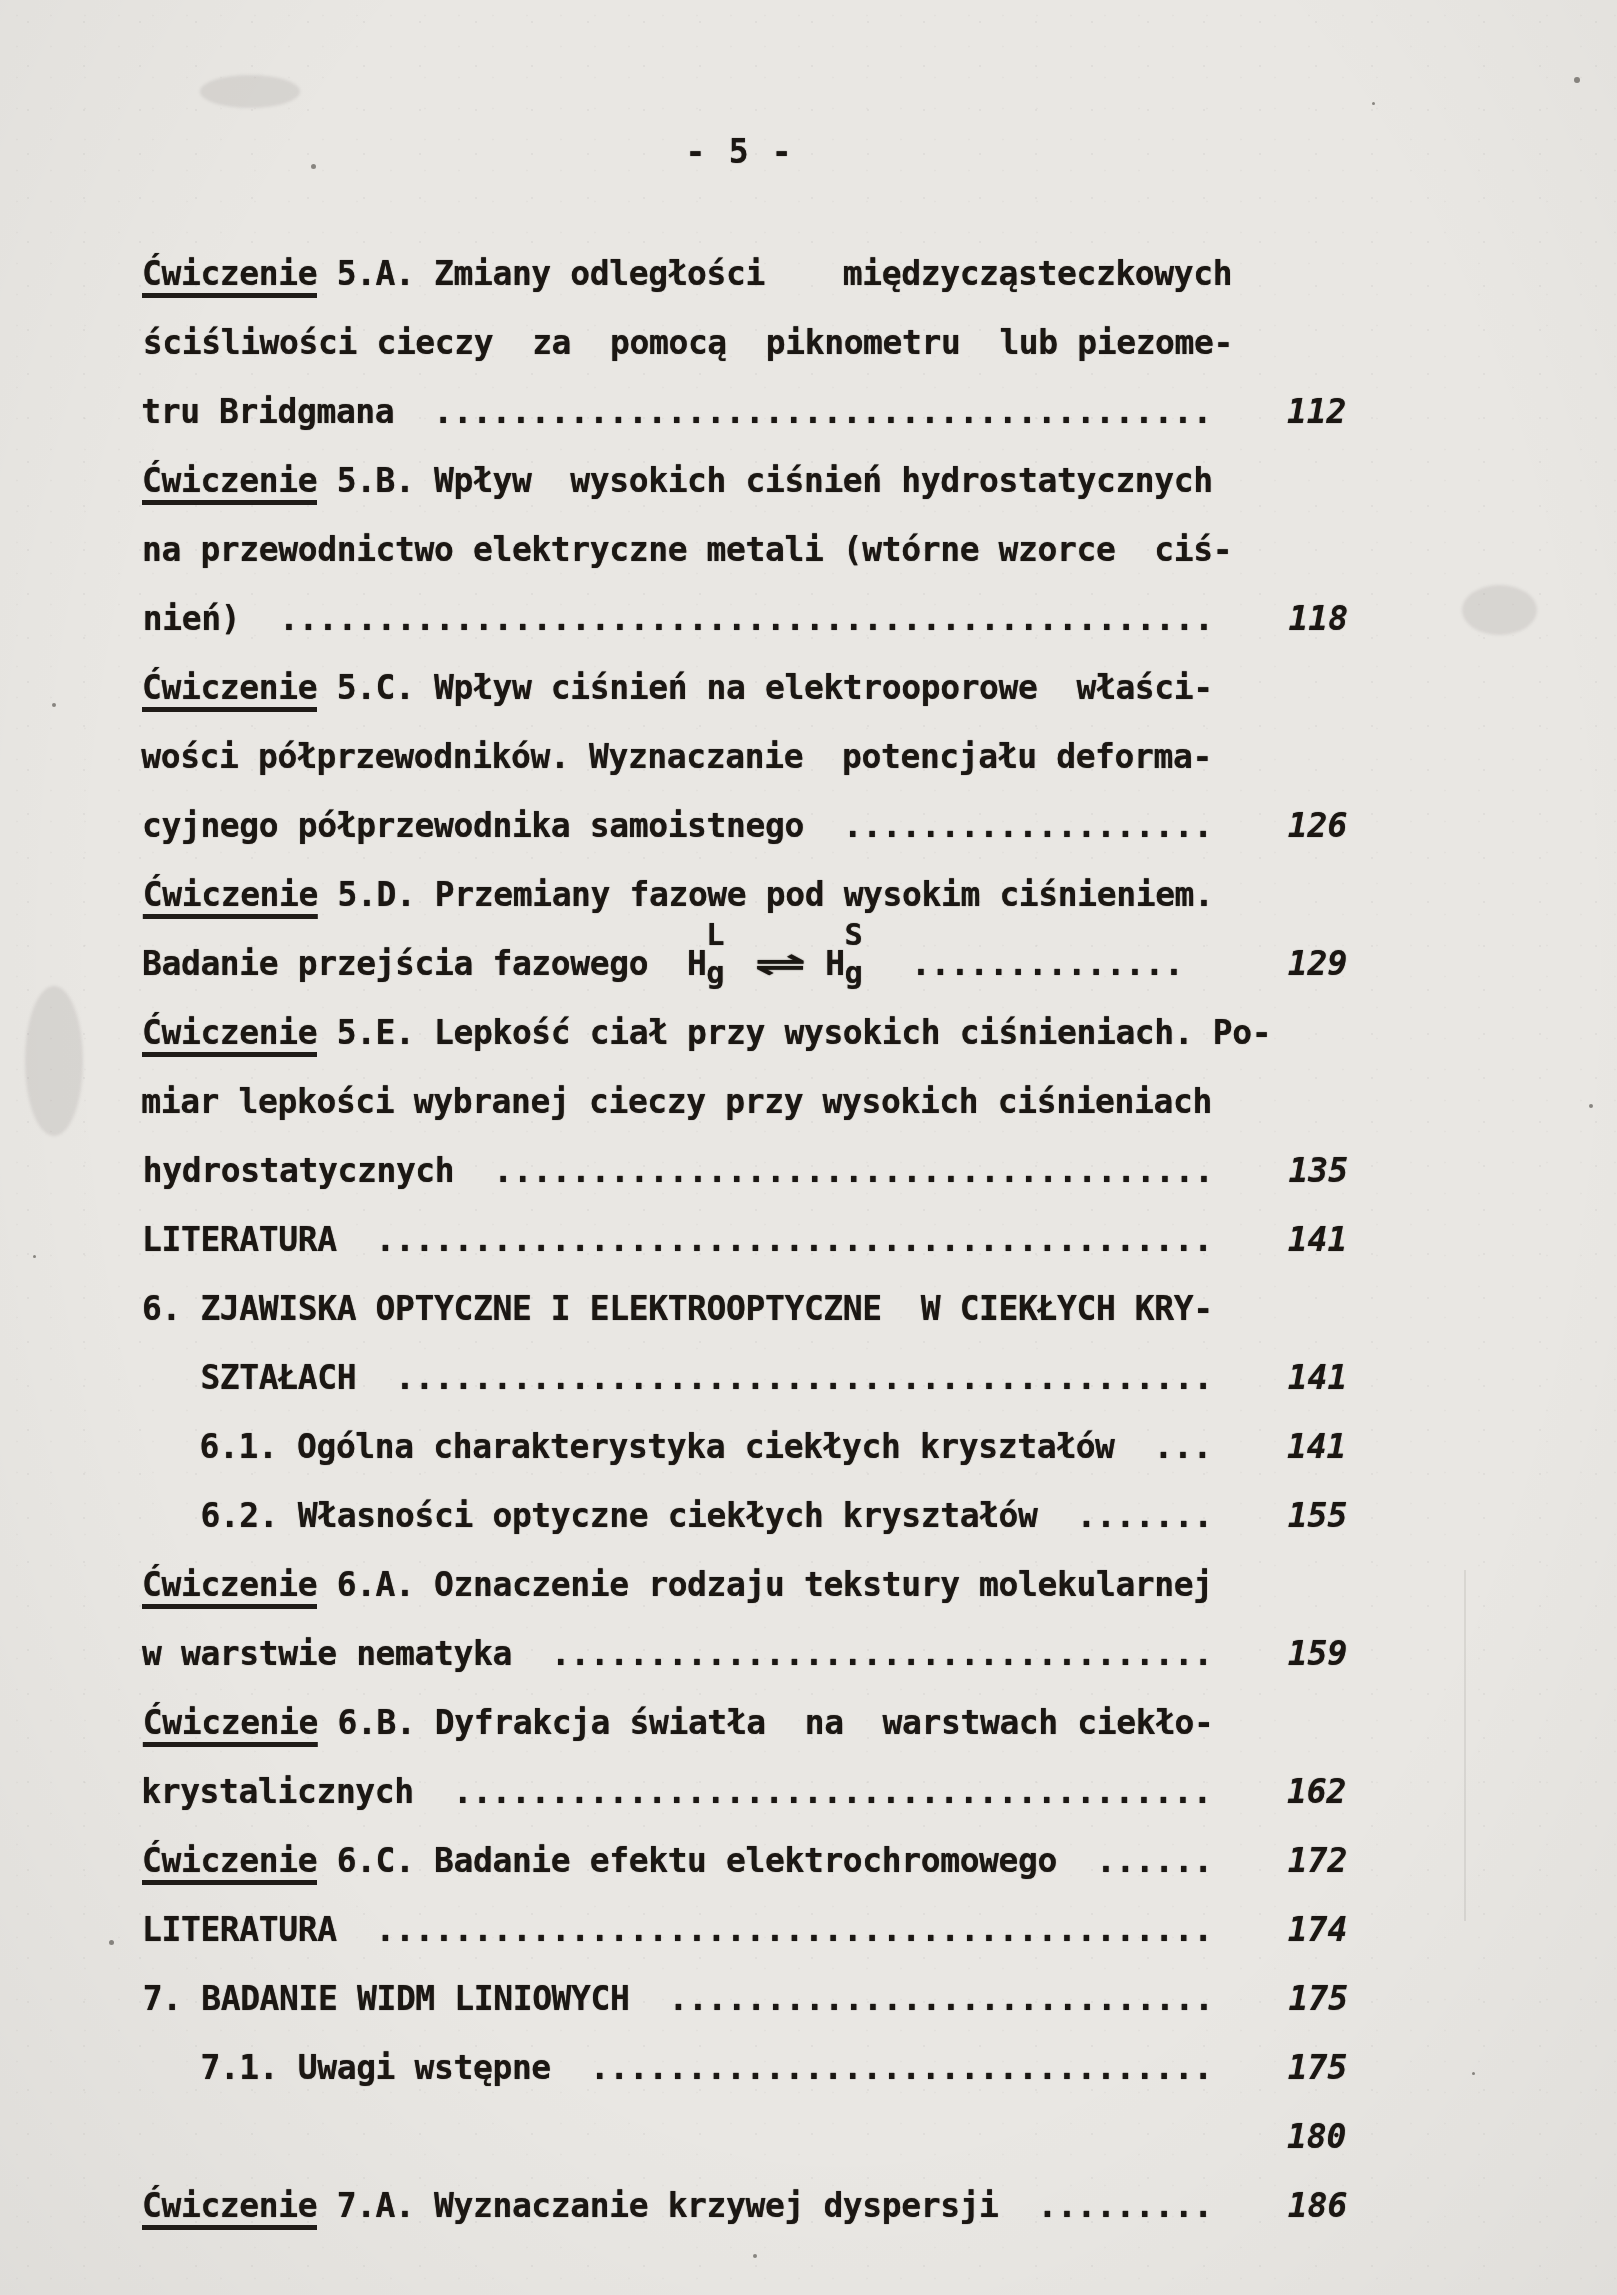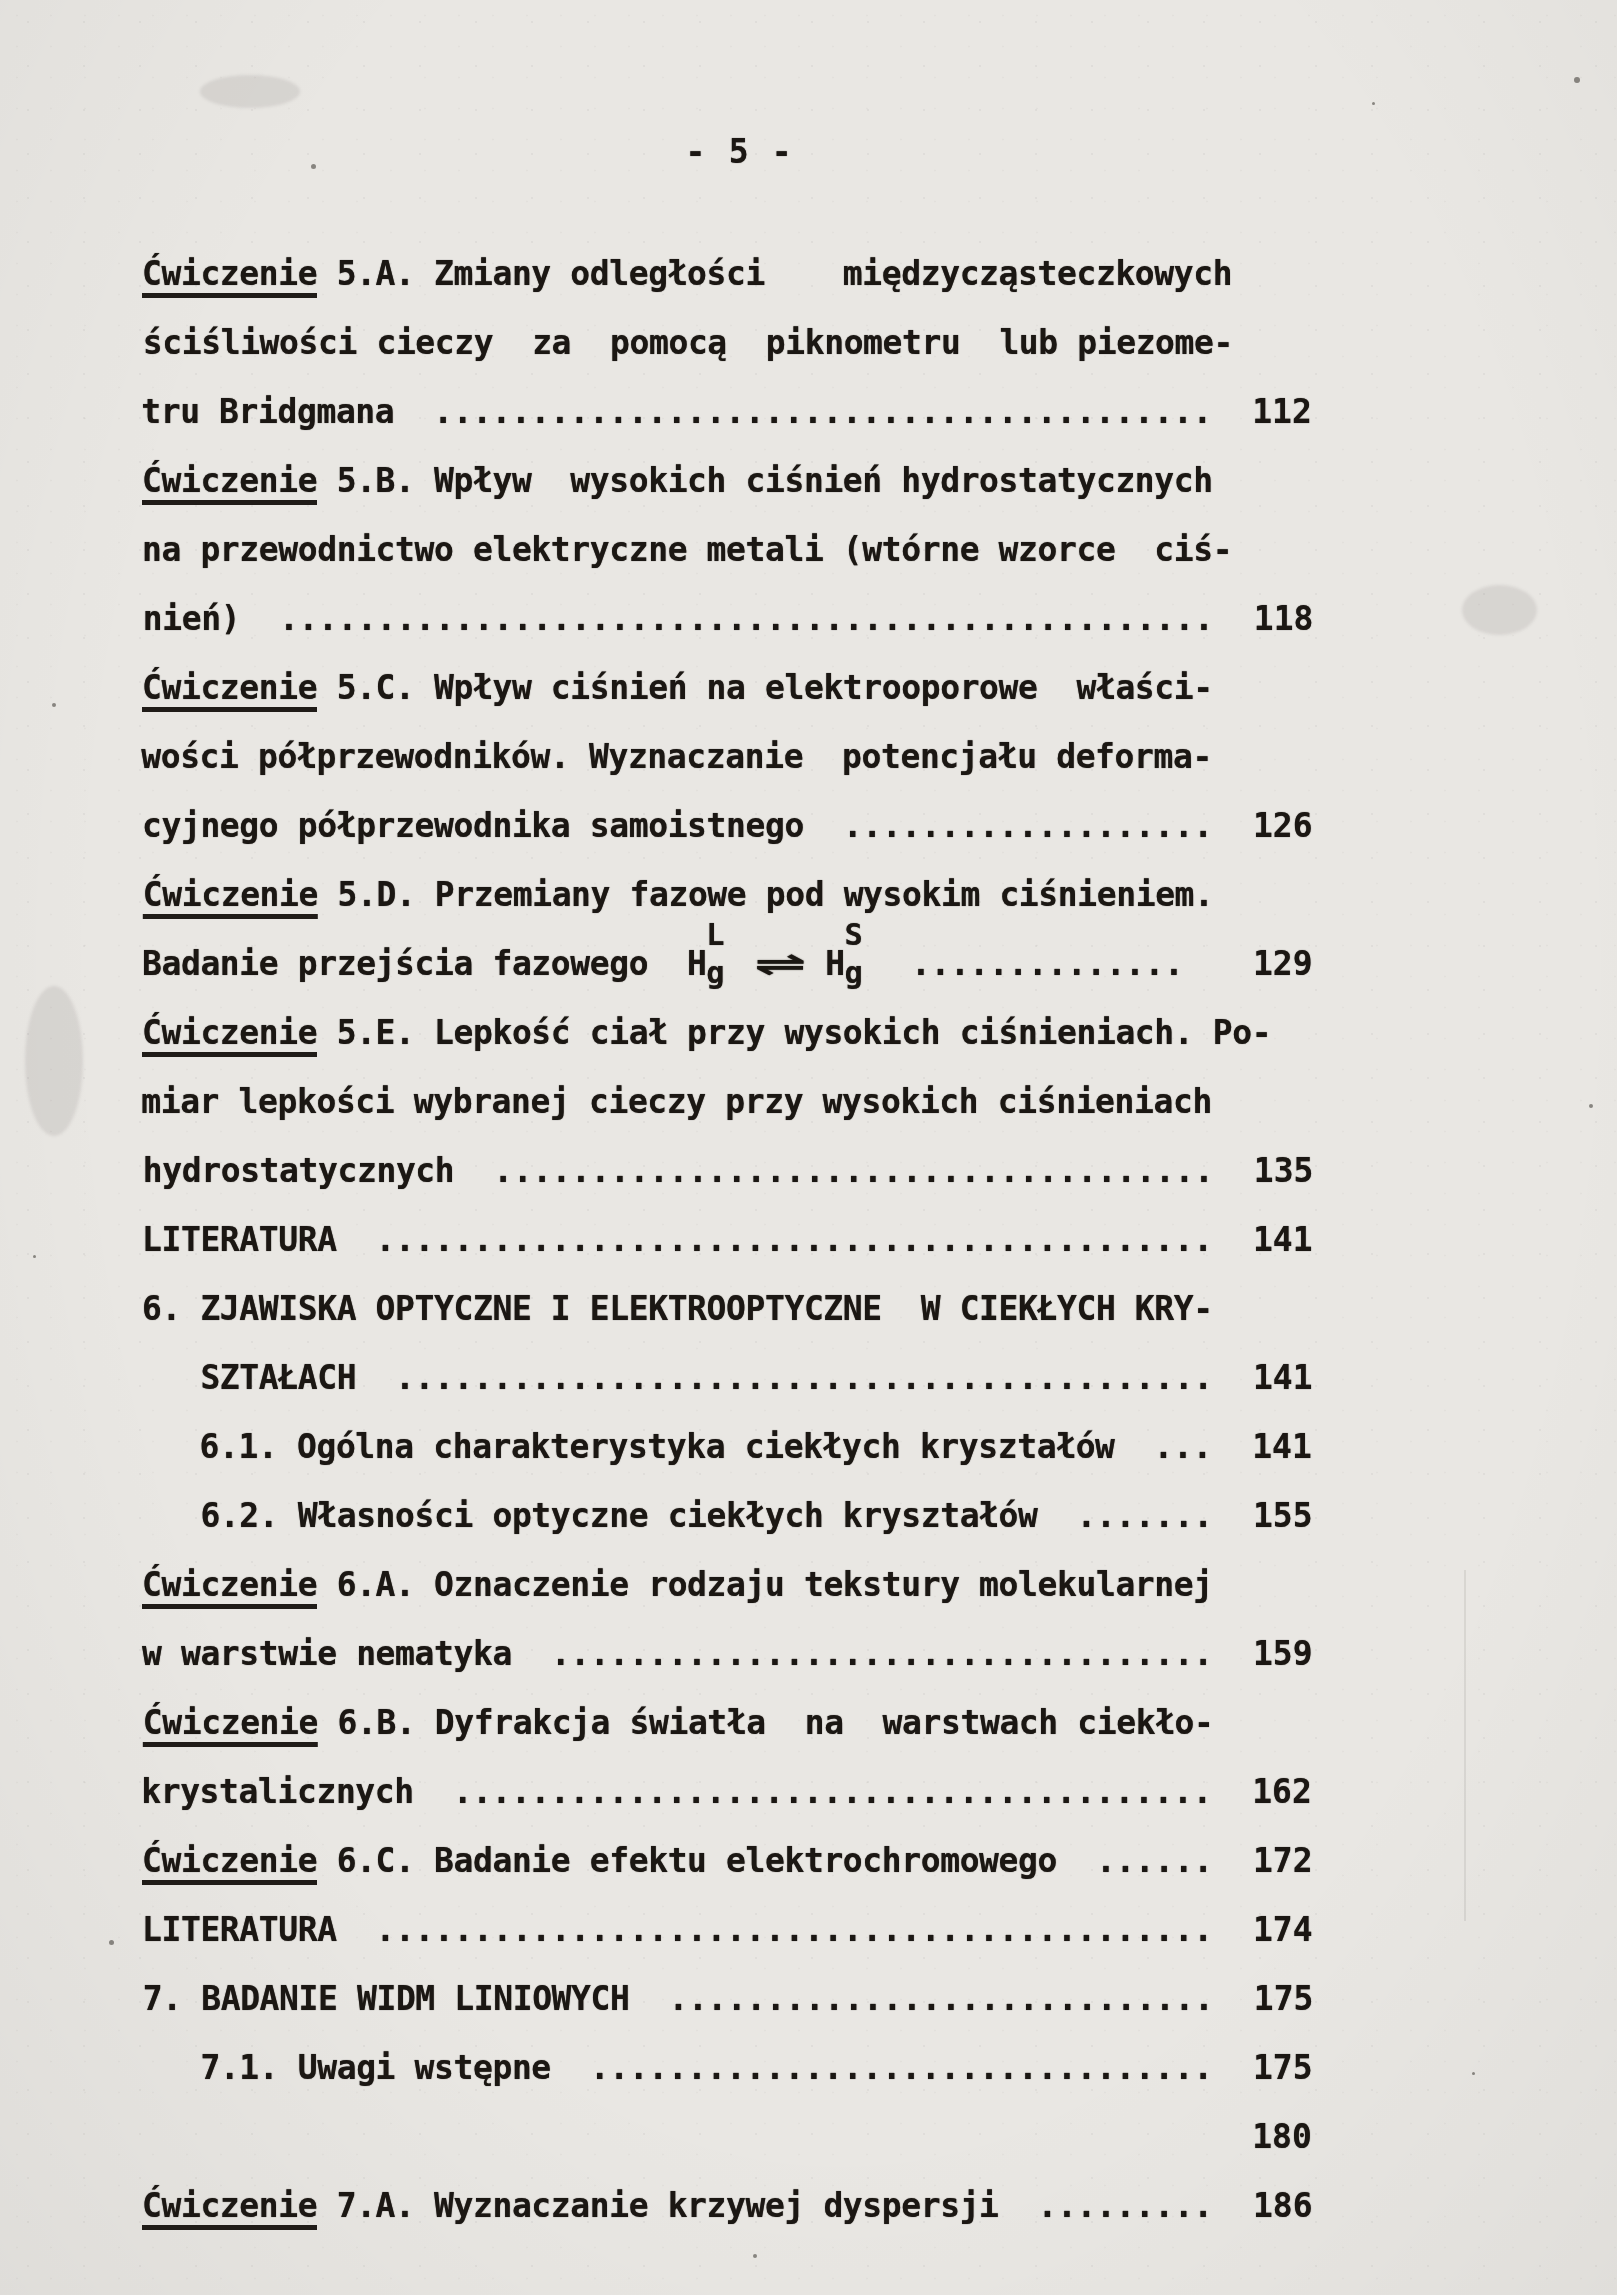--- a/index.html
+++ b/index.html
@@ -27,21 +27,21 @@
   }
   .line{
     position:relative;height:49px;line-height:49px;
     font-size:33px;letter-spacing:-0.4px;white-space:pre;margin-top:20px;
   }
   .line:nth-child(4n+2){transform:translateX(0.8px);}
   .line:nth-child(5n+3){transform:translateX(-0.8px);}
   .lead{border-bottom:5px solid #201c18;}
   .pg{
     position:absolute;left:1111px;top:0;width:129px;
-    text-align:left;letter-spacing:0;
+    text-align:center;letter-spacing:0;font-style:italic;
   }
   .stk{position:relative;display:inline-block;width:2.35ch;}
   .stk .sup{position:absolute;left:1.05ch;top:-0.62em;font-size:0.92em;line-height:1;}
   .stk .sub{position:absolute;left:1.05ch;top:0.62em;font-size:0.92em;line-height:1;}
   .arrow{
     display:inline-block;
     font-family:"DejaVu Sans",sans-serif;
     transform:scaleX(1.9);
     margin:0 1.4ch;
   }

